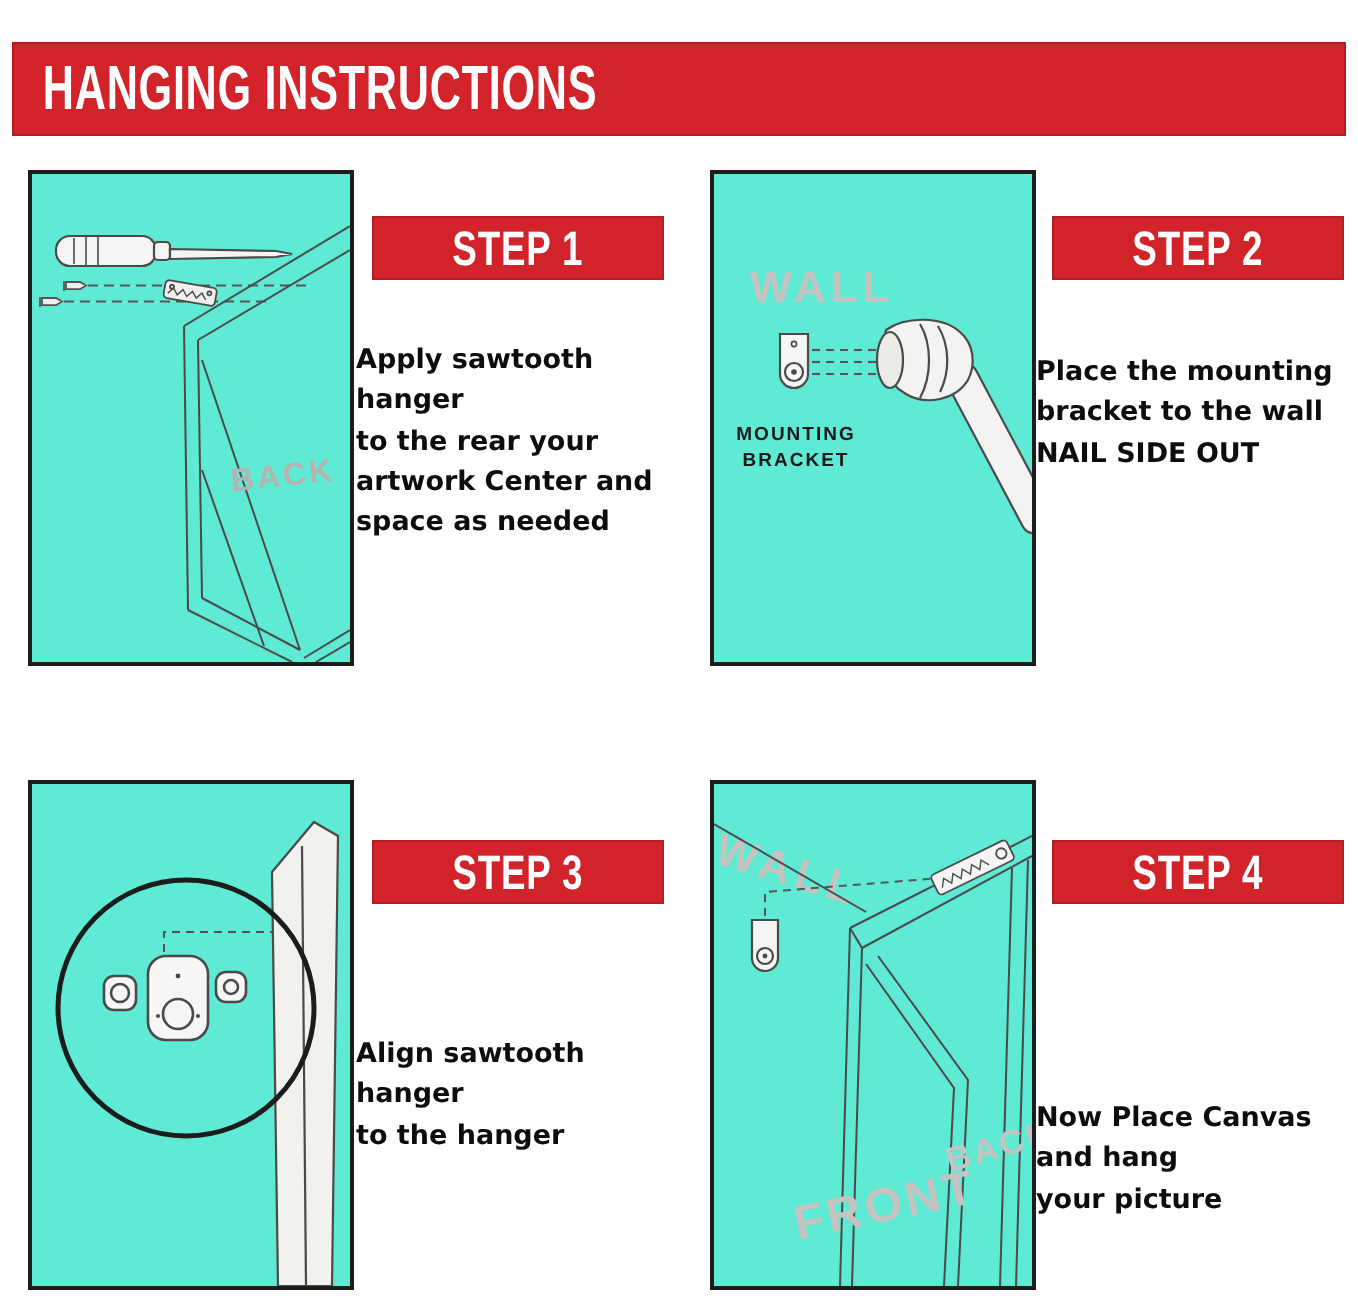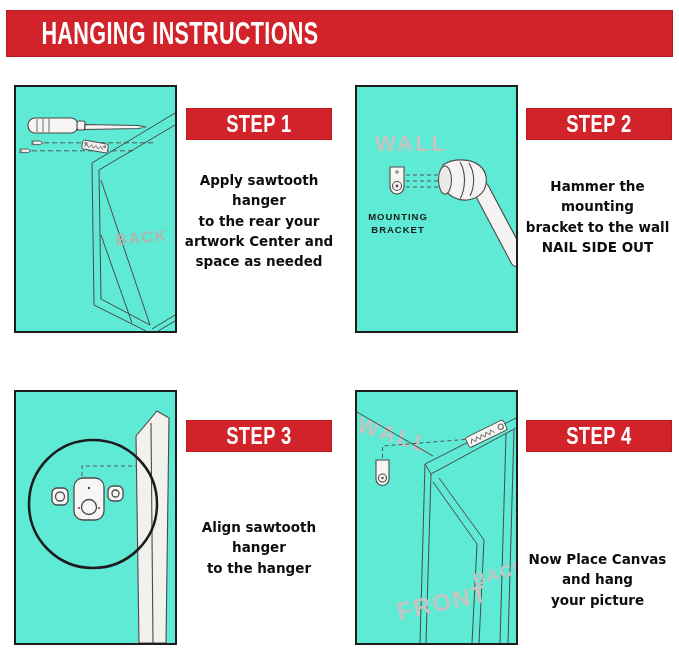--- a/index.html
+++ b/index.html
@@ -1,22 +1,22 @@
 <!DOCTYPE html>
 <html><head>
 <meta charset="utf-8">
 <style>
   html,body{margin:0;padding:0;background:#ffffff;}
   .stage{position:relative;width:679px;height:648px;background:#ffffff;overflow:hidden;
          font-family:"Liberation Sans",sans-serif;}
 
   
-  .header-banner{position:absolute;left:6px;top:10px;width:667px;height:47px;
+  .header-banner{position:absolute;left:6px;top:21px;width:667px;height:47px;
                  background:#d2232a;border:1px solid #b41c22;box-sizing:border-box;
-                 display:flex;align-items:center;padding-left:20px;}
+                 display:flex;align-items:center;}
   .header-banner .title{color:#ffffff;font-weight:700;font-size:30px;letter-spacing:.5px;
                  padding-left:20px;white-space:nowrap;
                  transform:scale(.72,1.04);transform-origin:left center;}
 
   
   .panel{position:absolute;background:#5eead4;border:2px solid #1d1d1b;box-sizing:border-box;
          overflow:hidden;}
   .p1{left:14px;top:85px;width:163px;height:248px;}
   .p2{left:355px;top:85px;width:163px;height:248px;}
   .p3{left:14px;top:390px;width:163px;height:255px;}
@@ -30,21 +30,21 @@
                display:flex;align-items:center;justify-content:center;margin-top:15px;}
   .step-banner span{color:#ffffff;font-weight:700;font-size:23px;letter-spacing:.5px;
                transform:scale(.8,1.05);}
   .b1{left:186px;top:93px;}
   .b2{left:526px;top:93px;}
   .b3{left:186px;top:405px;}
   .b4{left:526px;top:405px;}
 
   
   .instruction{position:absolute;color:#0d0d0d;font-family:"DejaVu Sans",sans-serif;
-               font-weight:700;font-size:13.5px;line-height:1.5;text-align:center;
+               font-weight:700;font-size:13.5px;line-height:1.5;
                white-space:pre-line;}
   .t1{left:178px;top:170px;width:162px;}
   .t2{left:518px;top:176px;width:159px;}
   .t3{left:178px;top:517px;width:162px;}
   .t4{left:518px;top:513px;width:159px;margin-top:36px;}
 </style>
 </head>
 <body>
 
 <div class="stage">
@@ -127,21 +127,21 @@
         <path d="M103,75 C109,85 109,101 103,112" fill="none"></path>
         <path d="M112,76 C118,86 118,99 113,109" fill="none"></path>
       </g>
       <text x="41" y="133" text-anchor="middle" font-size="9.5" letter-spacing="1" fill="#1a1a1a">MOUNTING</text>
       <text x="41" y="146" text-anchor="middle" font-size="9.5" letter-spacing="1" fill="#1a1a1a">BRACKET</text>
     </svg>
   </div>
   <div class="step-banner b2">
     <span>STEP 2</span>
   </div>
-  <div class="instruction t2">Hammer the mounting
+  <div class="instruction t2">Place the mounting
 bracket to the wall
 NAIL SIDE OUT</div>
 
   <div class="panel p3">
     <svg width="159" height="251" viewBox="0 0 159 251">
 
       <g stroke="#4a4a4a" stroke-width="1.1">
         <path d="M120,44 L141,19 L153,26 L150,251 L123,251 Z" fill="#f3f1ee"></path>
         <path d="M135,31 L137,251" fill="none"></path>
       </g>

